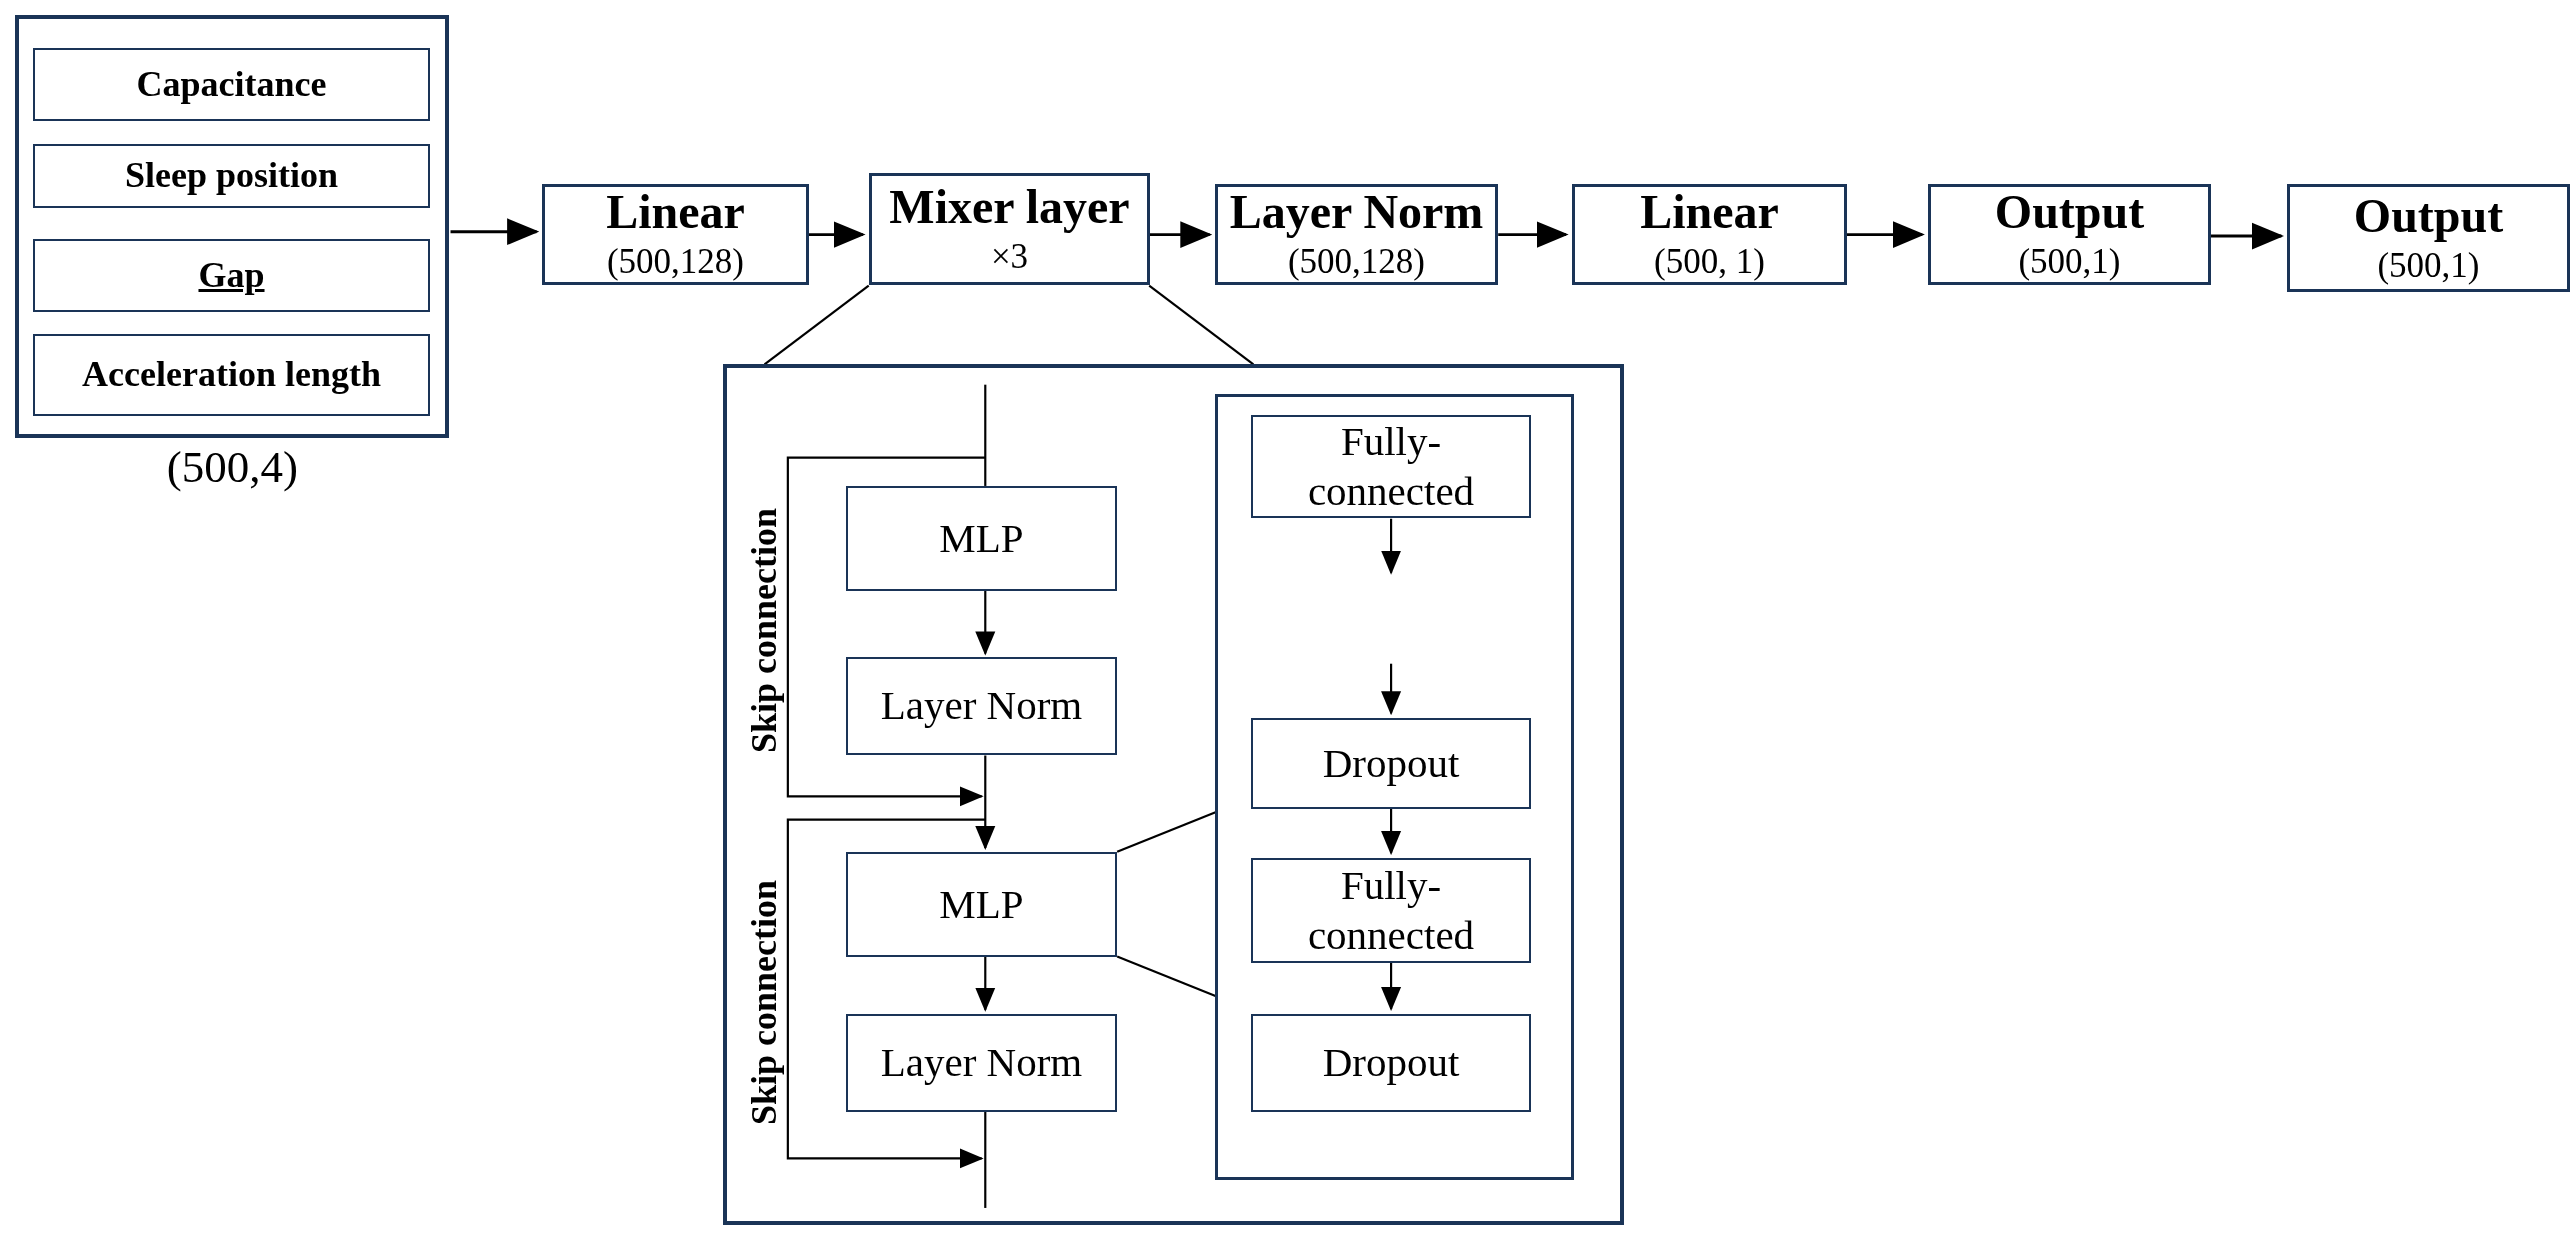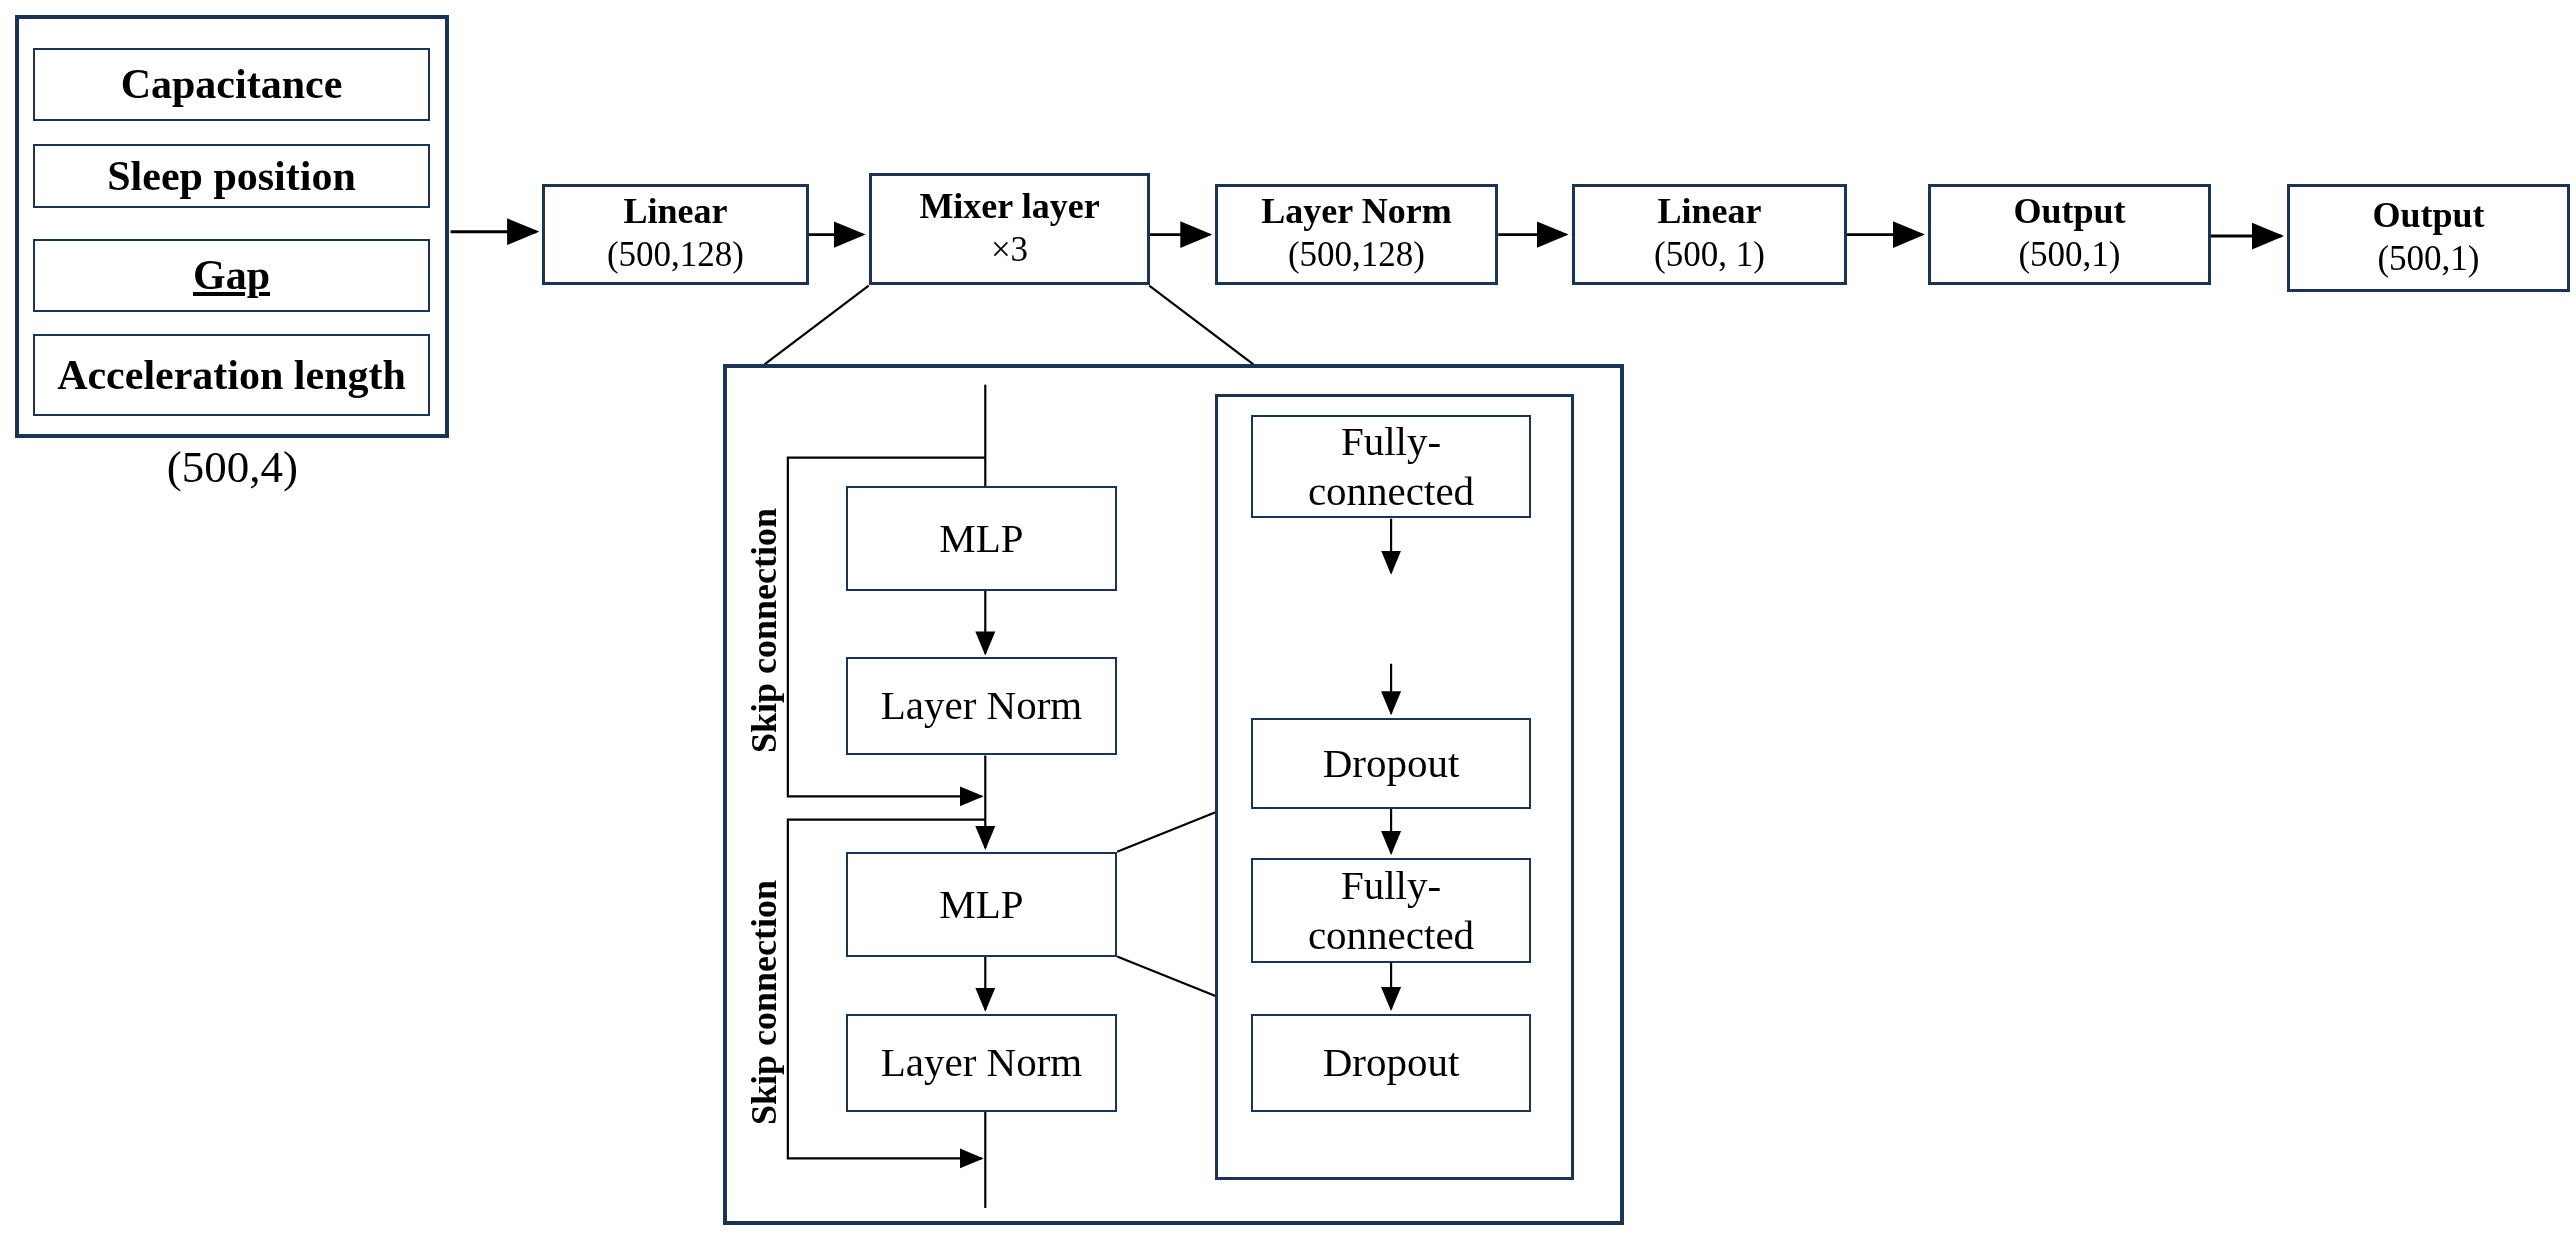--- a/index.html
+++ b/index.html
@@ -17,25 +17,25 @@
     overflow:hidden;
   }
   
   .abox{
     position:absolute;box-sizing:border-box;background:var(--bg);
     border:3.6px solid var(--navy);
     display:flex;flex-direction:column;align-items:center;justify-content:center;
     text-align:center;
   }
   .container-box{border-width:4.4px;background:transparent;}
-  .pipe .title{font-weight:bold;font-size:36px;line-height:1.15;}
+  .pipe .title{font-weight:bold;font-size:48px;line-height:1.15;}
   .pipe .shape{font-size:35px;line-height:1.3;}
   .feature{
     border-width:2.9px;
-    font-weight:bold;font-size:42px;line-height:1.1;
+    font-weight:bold;font-size:36px;line-height:1.1;
   }
   .dlabel{font-size:41px;line-height:1.2;white-space:pre-line;border-width:2.9px;}
   .inner-right{border-width:3.6px;background:transparent;}
   .shape-label{
     position:absolute;text-align:center;font-size:45px;line-height:1.1;
   }
   .skip-label{
     position:absolute;width:313px;height:41px;
     display:flex;align-items:center;justify-content:center;
     transform:rotate(-90deg);

